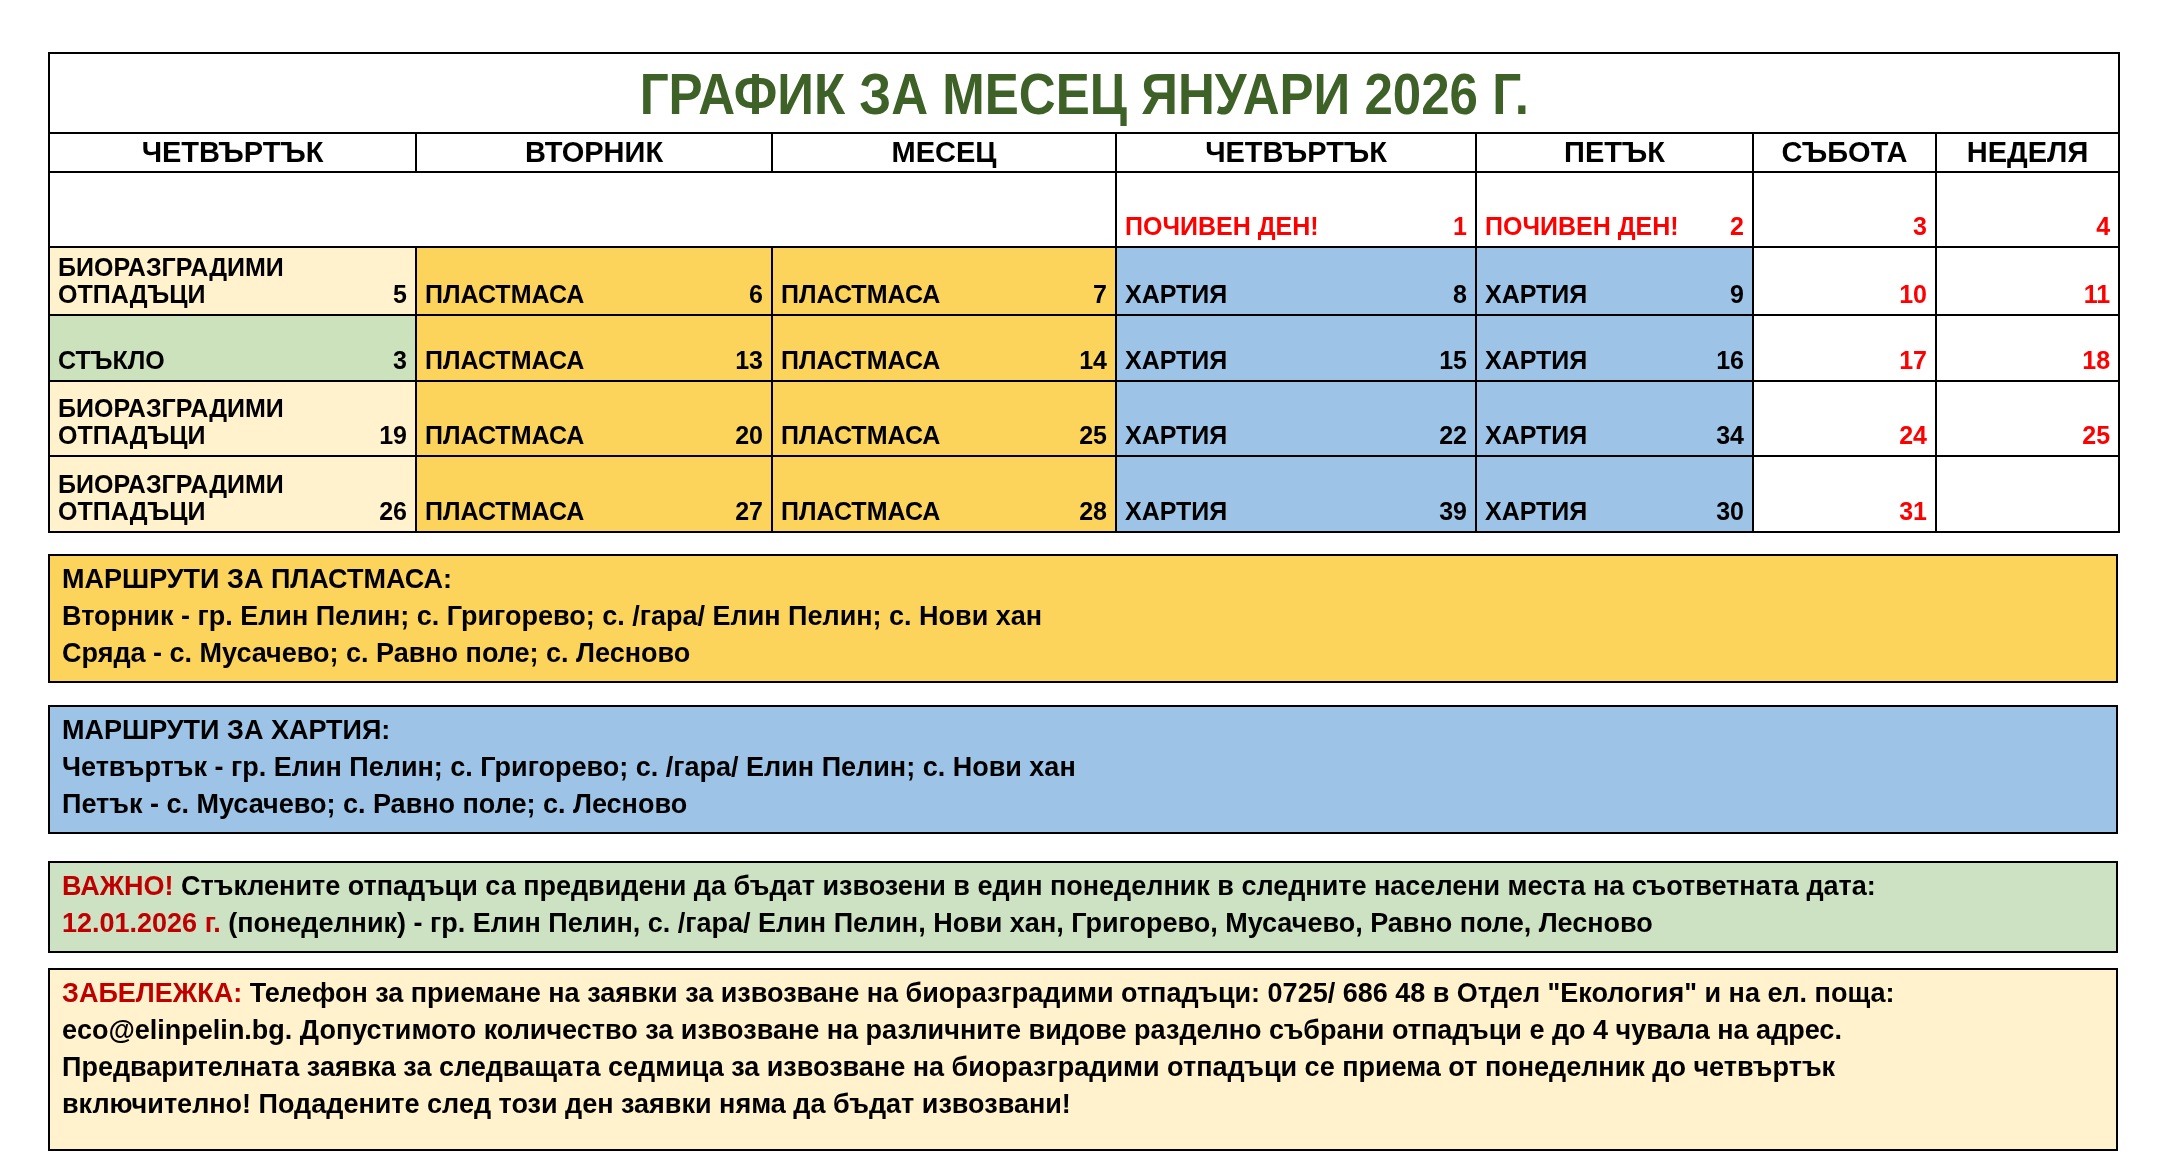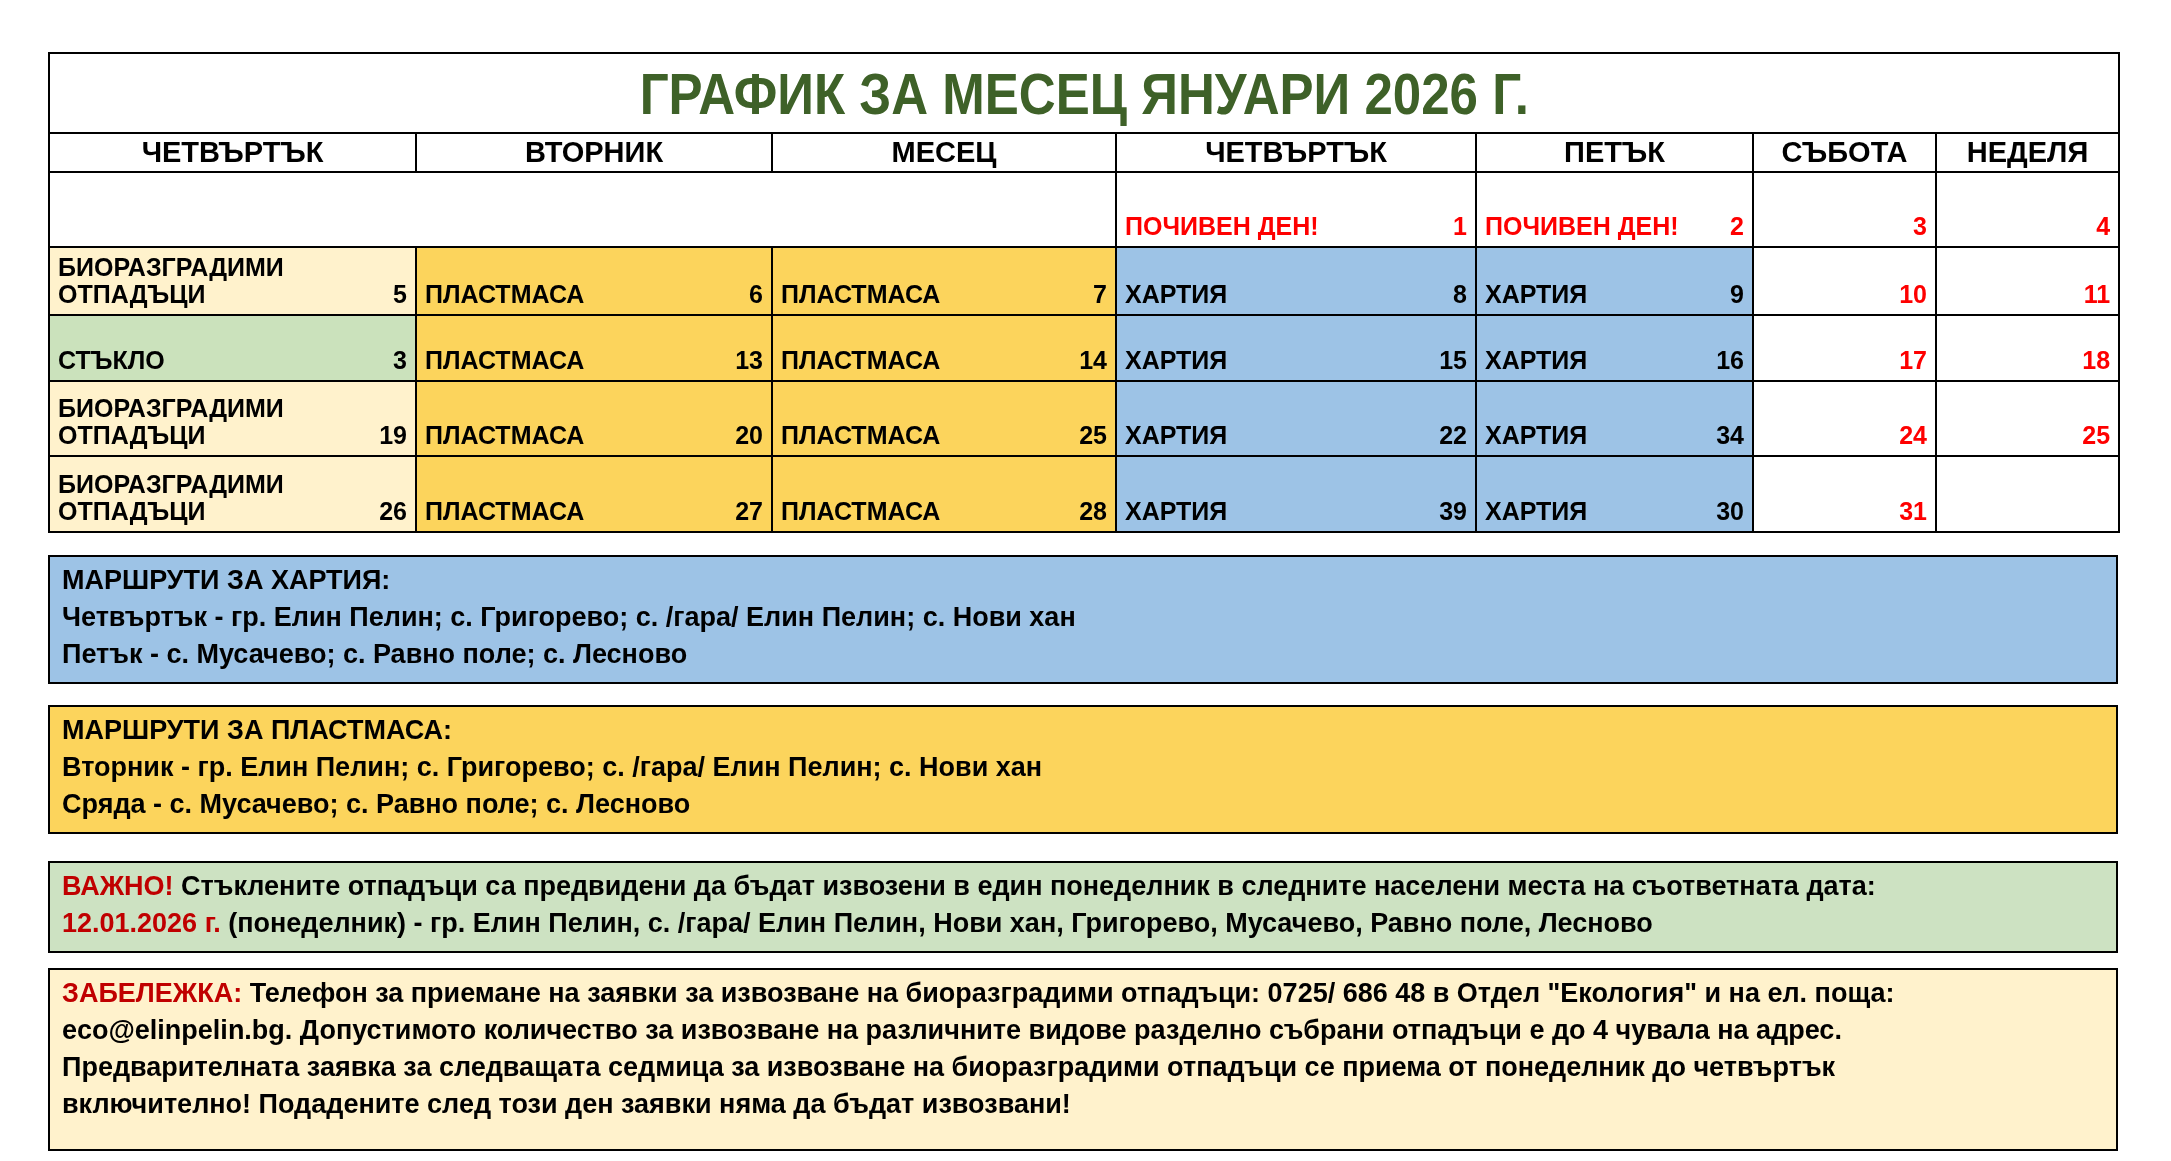--- a/index.html
+++ b/index.html
@@ -287,30 +287,30 @@
       <td class="c-wend">
         <div class="cin">
               <span class="lbl"></span>
               <span class="num"></span>
             </div>
       </td>
     </tr>
   </tbody>
     </table>
 
+  <div class="box box-plastic">
+    <div>МАРШРУТИ ЗА ПЛАСТМАСА:</div>
+    <div>Вторник - гр. Елин Пелин; с. Григорево; с. /гара/ Елин Пелин; с. Нови хан</div>
+    <div>Сряда - с. Мусачево; с. Равно поле; с. Лесново</div>
+  </div>
+
   <div class="box box-paper">
     <div>МАРШРУТИ ЗА ХАРТИЯ:</div>
     <div>Четвъртък - гр. Елин Пелин; с. Григорево; с. /гара/ Елин Пелин; с. Нови хан</div>
     <div>Петък - с. Мусачево; с. Равно поле; с. Лесново</div>
-  </div>
-
-  <div class="box box-plastic">
-    <div>МАРШРУТИ ЗА ПЛАСТМАСА:</div>
-    <div>Вторник - гр. Елин Пелин; с. Григорево; с. /гара/ Елин Пелин; с. Нови хан</div>
-    <div>Сряда - с. Мусачево; с. Равно поле; с. Лесново</div>
   </div>
 
   <div class="box box-important">
     <div><span class="dkred">ВАЖНО!</span><span> Стъклените отпадъци са предвидени да бъдат извозени в един понеделник в следните населени места на съответната дата:</span></div>
     <div><span class="dkred">12.01.2026 г.</span><span> (понеделник) - гр. Елин Пелин, с. /гара/ Елин Пелин, Нови хан, Григорево, Мусачево, Равно поле, Лесново</span></div>
   </div>
 
   <div class="box box-note">
     <div><span class="dkred">ЗАБЕЛЕЖКА:</span><span> Телефон за приемане на заявки за извозване на биоразградими отпадъци: 0725/ 686 48 в Отдел "Екология" и на ел. поща:</span></div>
     <div>eco@elinpelin.bg. Допустимото количество за извозване на различните видове разделно събрани отпадъци е до 4 чувала на адрес.</div>

